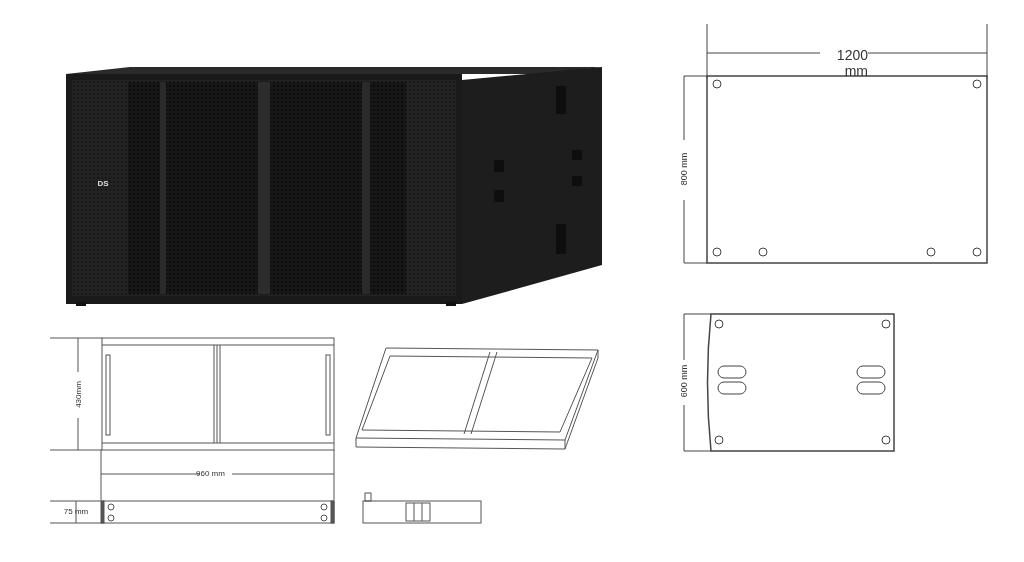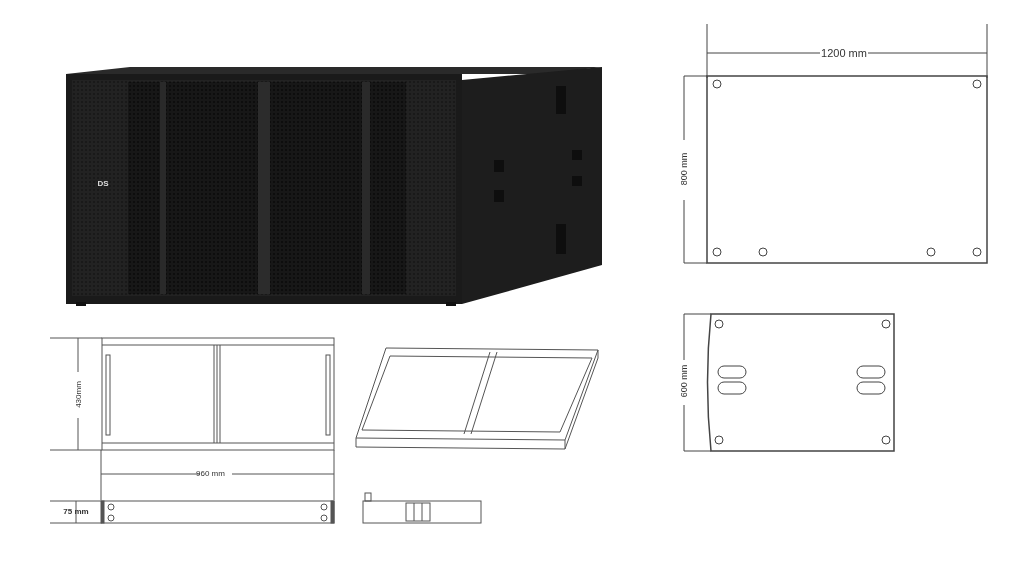--- a/index.html
+++ b/index.html
@@ -62,21 +62,21 @@
     <line x1="684" y1="76" x2="684" y2="140"></line>
     <line x1="684" y1="200" x2="684" y2="263"></line>
     <circle cx="717" cy="84" r="4"></circle>
     <circle cx="977" cy="84" r="4"></circle>
     <circle cx="717" cy="252" r="4"></circle>
     <circle cx="763" cy="252" r="4"></circle>
     <circle cx="931" cy="252" r="4"></circle>
     <circle cx="977" cy="252" r="4"></circle>
   </g>
 </svg>
-<div class="abs" style="left:820px;top:47px;width:48px;font-size:11px;color:#333;text-align:center;">1200 mm</div>
+<div class="abs" style="left:820px;top:47px;width:48px;font-size:14px;color:#333;text-align:right;">1200 mm</div>
 <div class="abs" style="left:656px;top:164px;width:56px;font-size:9px;color:#333;text-align:center;transform:rotate(-90deg);">800 mm</div>
 
 <svg style="left:0;top:0" width="1024" height="562">
   <g stroke="#444" fill="none" stroke-width="1">
     <path d="M711,314 L894,314 L894,451 L711,451 Q704,382 711,314 Z" stroke-width="1.5"></path>
     <line x1="684" y1="314" x2="711" y2="314"></line>
     <line x1="684" y1="451" x2="711" y2="451"></line>
     <line x1="684" y1="314" x2="684" y2="360"></line>
     <line x1="684" y1="405" x2="684" y2="451"></line>
     <circle cx="719" cy="324" r="4"></circle>
@@ -140,13 +140,13 @@
     <line x1="50" y1="501" x2="102" y2="501"></line>
     <line x1="50" y1="523" x2="102" y2="523"></line>
     <line x1="76" y1="501" x2="76" y2="523"></line>
     <rect x="363" y="501" width="118" height="22"></rect>
     <rect x="406" y="503" width="24" height="18"></rect>
     <line x1="414" y1="503" x2="414" y2="521"></line>
     <line x1="422" y1="503" x2="422" y2="521"></line>
     <rect x="365" y="493" width="6" height="8"></rect>
   </g>
 </svg>
-<div class="abs" style="left:56px;top:507px;width:40px;font-size:8px;color:#333;text-align:center;font-weight:bold;">75 mm</div>
+<div class="abs" style="left:56px;top:507px;width:40px;font-size:8px;color:#333;text-align:center;">75 mm</div>
 
 </body></html>

